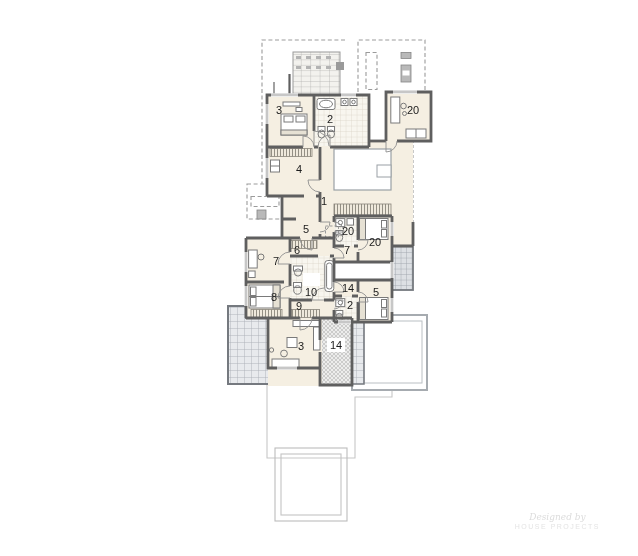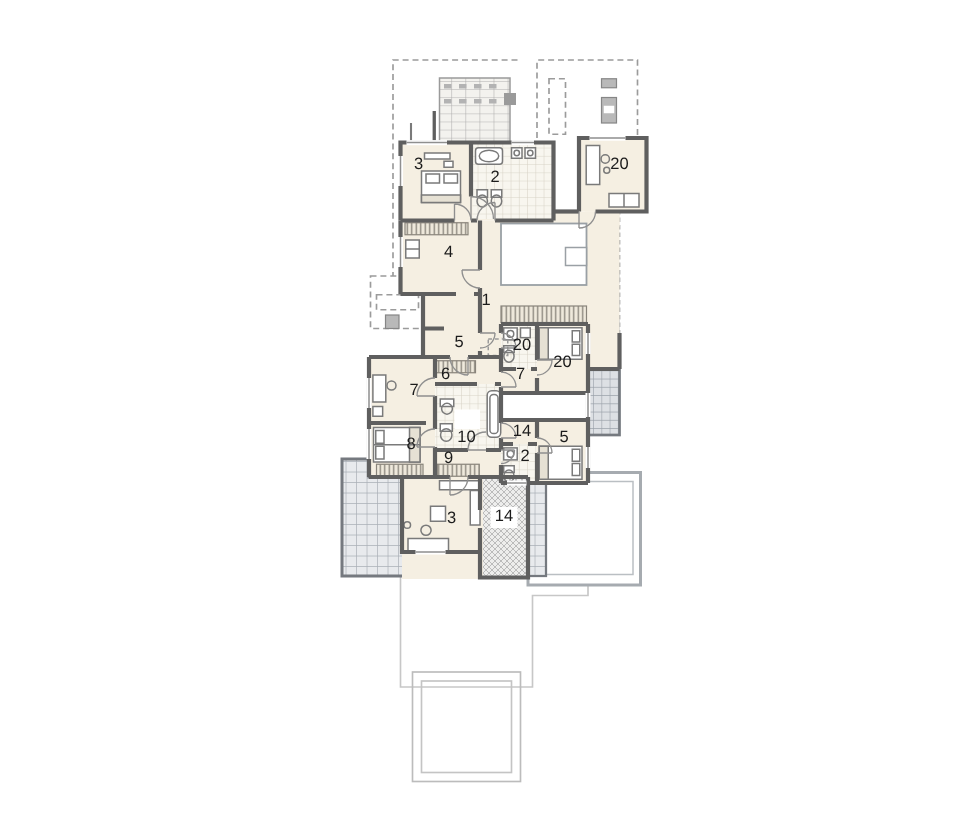--- a/index.html
+++ b/index.html
@@ -304,13 +304,17 @@
 <span class="rlabel" style="left:301px;top:346px">3</span>
 <span class="rlabel" style="left:336px;top:345px">14</span>
 <span class="rlabel" style="left:350px;top:305px">2</span>
 <span class="rlabel" style="left:376px;top:292px">5</span>
 <span class="rlabel" style="left:348px;top:288px">14</span>
 <span class="rlabel" style="left:347px;top:250px">7</span>
 <span class="rlabel" style="left:375px;top:242px">20</span>
 <span class="rlabel" style="left:348px;top:231px">20</span>
 <span class="rlabel" style="left:413px;top:110px">20</span>
 
+<div class="watermark">
+  <span class="wm1">Designed by</span>
+  <span class="wm2">HOUSE PROJECTS</span>
 </div>
+</div>
 
 </body></html>

